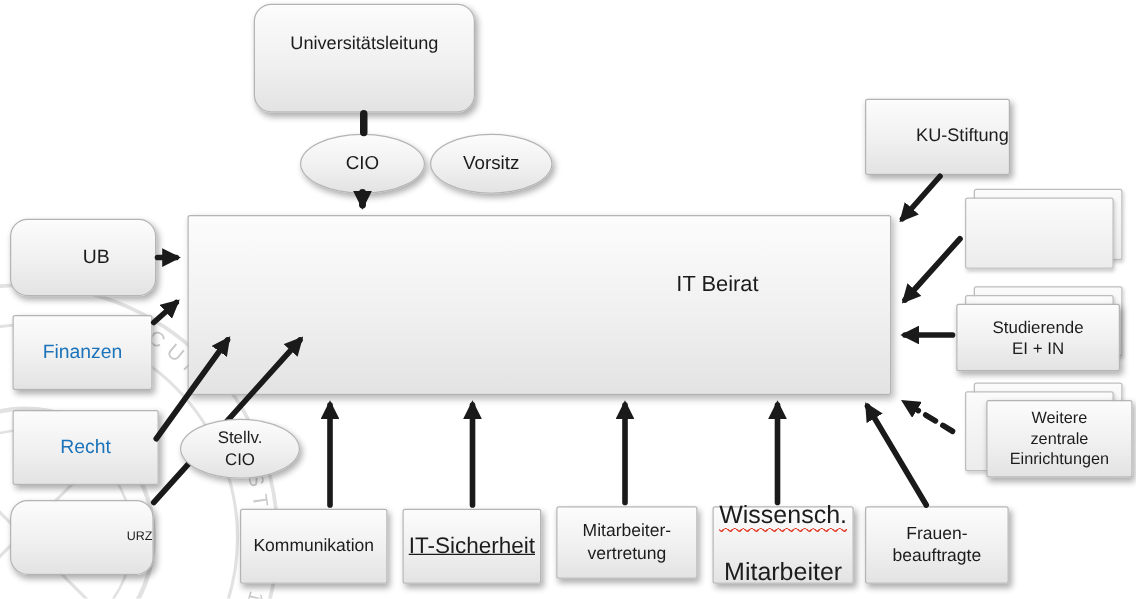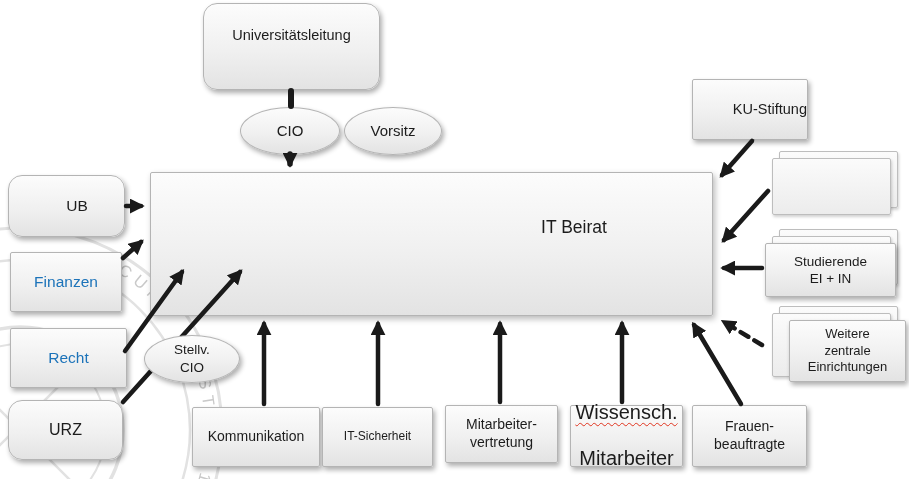--- a/index.html
+++ b/index.html
@@ -72,21 +72,21 @@
 
   <div class="node round" style="left:8px;top:175px;width:117px;height:62px;font-size:15.5px;padding-left:21px;">
     <span class="lbl">UB</span>
   </div>
   <div class="node sharp" style="left:10px;top:252px;width:112px;height:60px;font-size:15.5px;">
     <span class="lbl blue">Finanzen</span>
   </div>
   <div class="node sharp" style="left:10px;top:328px;width:117px;height:60px;font-size:15.5px;">
     <span class="lbl blue">Recht</span>
   </div>
-  <div class="node round" style="left:8px;top:400px;width:115px;height:60px;font-size:16px;">
+  <div class="node round" style="left:8px;top:400px;width:115px;height:60px;font-size:10px;align-items:flex-end;">
     <span class="lbl">URZ</span>
   </div>
 
   <div class="node sharp" style="left:692px;top:79px;width:116px;height:61px;font-size:14.5px;align-items:flex-end;">
     <span class="lbl">KU-Stiftung</span>
   </div>
 
   <div class="ghost" style="left:779px;top:151px;width:117px;height:55px;"></div>
   <div class="ghost" style="left:772px;top:158px;width:117px;height:55px;"></div>
 
@@ -98,24 +98,24 @@
   </div>
 
   <div class="ghost" style="left:779px;top:306px;width:117px;height:62px;"></div>
   <div class="ghost" style="left:772px;top:313px;width:117px;height:62px;"></div>
   <div class="node sharp" style="left:765px;top:320px;width:117px;height:62px;font-size:13px;margin-left:24px;">
     <span class="lbl">Weitere</span>
     <span class="lbl">zentrale</span>
     <span class="lbl">Einrichtungen</span>
   </div>
 
-  <div class="node sharp" style="left:192px;top:407px;width:128px;height:60px;font-size:14px;">
+  <div class="node sharp" style="left:192px;top:407px;width:118px;height:60px;font-size:14px;">
     <span class="lbl">Kommunikation</span>
   </div>
-  <div class="node sharp" style="left:322px;top:407px;width:111px;height:60px;font-size:12px;">
+  <div class="node sharp" style="left:322px;top:407px;width:111px;height:60px;font-size:18px;text-decoration:underline;">
     <span class="lbl">IT-Sicherheit</span>
   </div>
   <div class="node sharp" style="left:445px;top:405px;width:113px;height:58px;font-size:14px;">
     <span class="lbl">Mitarbeiter-</span>
     <span class="lbl">vertretung</span>
   </div>
   <div class="node sharp" style="left:570px;top:405px;width:113px;height:62px;font-size:20px;gap:20px;">
     <span class="lbl misspelled">Wissensch.</span>
     <span class="lbl">Mitarbeiter</span>
   </div>

